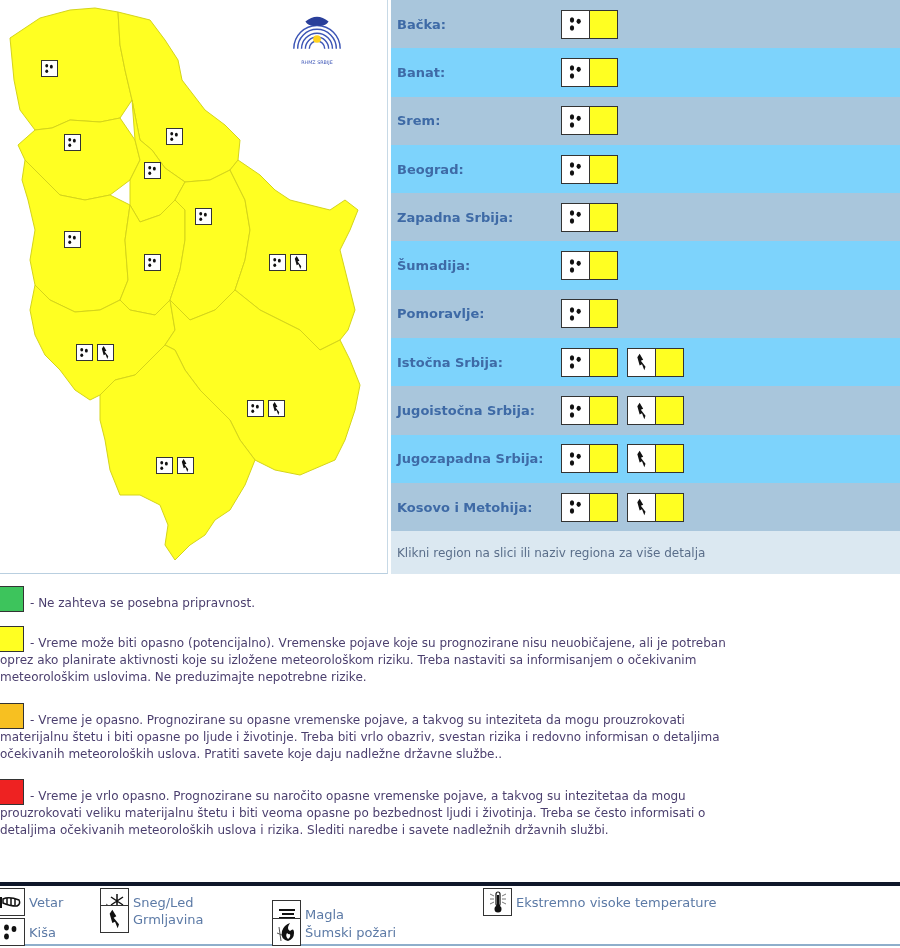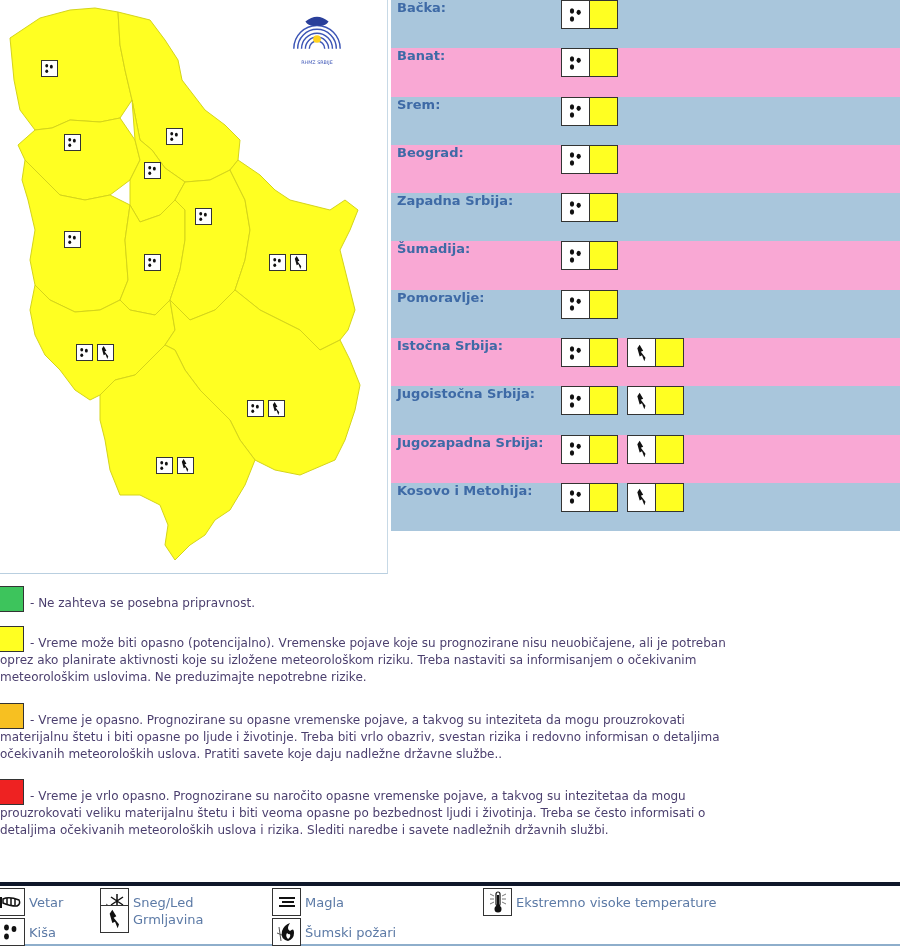--- a/index.html
+++ b/index.html
@@ -8,23 +8,23 @@
 
   .top { position: absolute; left: 0; top: 0; width: 900px; height: 574px; }
   .map-panel { position: absolute; left: 0; top: 0; width: 388px; height: 574px; background: #fff; border-right: 1px solid #c7d9e6; border-bottom: 1px solid #b9cfe0; }
   .map-panel svg.map { position: absolute; left: 0; top: 0; }
   .logo { position: absolute; left: 288px; top: 10px; width: 58px; height: 58px; }
 
   .mapbadge { position: absolute; display: flex; gap: 4px; }
   .mi { width: 17px; height: 17px; border: 1.5px solid #333; background: #fff; display: flex; align-items: center; justify-content: center; }
 
   .regions { position: absolute; left: 391px; top: 0; width: 509px; height: 574px; }
-  .region-row { height: 48.3px; display: flex; align-items: flex-start; cursor: pointer; }
+  .region-row { height: 48.3px; display: flex; align-items: center; cursor: pointer; }
   .region-row.dark { background: #a9c6dc; }
-  .region-row.light { background: #f9a8d4; }
+  .region-row.light { background: #7dd3fc; }
   .region-name { width: 170px; padding-left: 6px; font-size: 13px; font-weight: bold; color: #3e6aa6; }
   .warn { display: flex; width: 57px; height: 29px; border: 1.5px solid #333; margin-right: 9px; }
   .warn .ico { width: 28px; background: #fff; display: flex; align-items: center; justify-content: center; border-right: 1.5px solid #333; }
   .warn .lvl { flex: 1; background: #ffff22; }
   .hint-row { height: 43px; background: #dbe8f1; display: flex; align-items: center; padding-left: 6px; font-size: 12px; color: #5a6e8a; }
 
   .legend-levels { position: absolute; left: 0; top: 586px; width: 748px; }
   .lvl-item { position: relative; font-size: 12px; color: #4b3f6e; line-height: 17px; }
   .swatch { display: inline-block; width: 24px; height: 26px; border: 1px solid #333; border-left: none; vertical-align: bottom; margin-right: 6px; }
   .lvl-text { display: inline; }
@@ -372,20 +372,21 @@
         </span>
       <span class="warn">
           <span class="ico">
             <svg width="14" height="18" viewBox="0 0 12 14">
               <path d="M4,0 L7,5 L5,6 L9,11 L8,14 L6,9 L4,10 L2,3 Z" fill="#111"></path>
             </svg>
           </span>
           <span class="lvl"></span>
         </span>
     </div>
+    <div class="hint-row">Klikni region na slici ili naziv regiona za više detalja</div>
   </div>
 </div>
 
 <div class="legend-levels">
   <div class="lvl-item lvl-green">
     <span class="swatch" style="background:#3dc45c"></span><span class="lvl-text">- Ne zahteva se posebna pripravnost.</span>
   </div>
   <div class="lvl-item lvl-yellow">
     <span class="swatch" style="background:#ffff22"></span><span class="lvl-text">- Vreme može biti opasno (potencijalno). Vremenske pojave koje su prognozirane nisu neuobičajene, ali je potreban oprez ako planirate aktivnosti koje su izložene meteorološkom riziku. Treba nastaviti sa informisanjem o očekivanim meteorološkim uslovima. Ne preduzimajte nepotrebne rizike.</span>
   </div>
@@ -412,21 +413,21 @@
     <span class="box">
         <svg width="22" height="20" viewBox="0 0 22 20">
           <g stroke="#111" stroke-width="1.5">
             <path d="M13,2 L13,16 M7,5 L19,13 M19,5 L7,13"></path>
           </g>
           <path d="M2,12 Q6,16 10,15" stroke="#555" stroke-width="1" fill="none"></path>
         </svg>
       </span>
     <span>Sneg/Led</span>
   </div>
-  <div class="il" style="left:272px;top:2px">
+  <div class="il" style="left:272px;top:14px">
     <span class="box">
         <svg width="22" height="16" viewBox="0 0 22 16">
           <g stroke="#111" stroke-width="2">
             <path d="M3,4 L19,4 M6,8 L18,8 M3,12 L19,12"></path>
           </g>
         </svg>
       </span>
     <span>Magla</span>
   </div>
   <div class="il" style="left:483px;top:2px">

